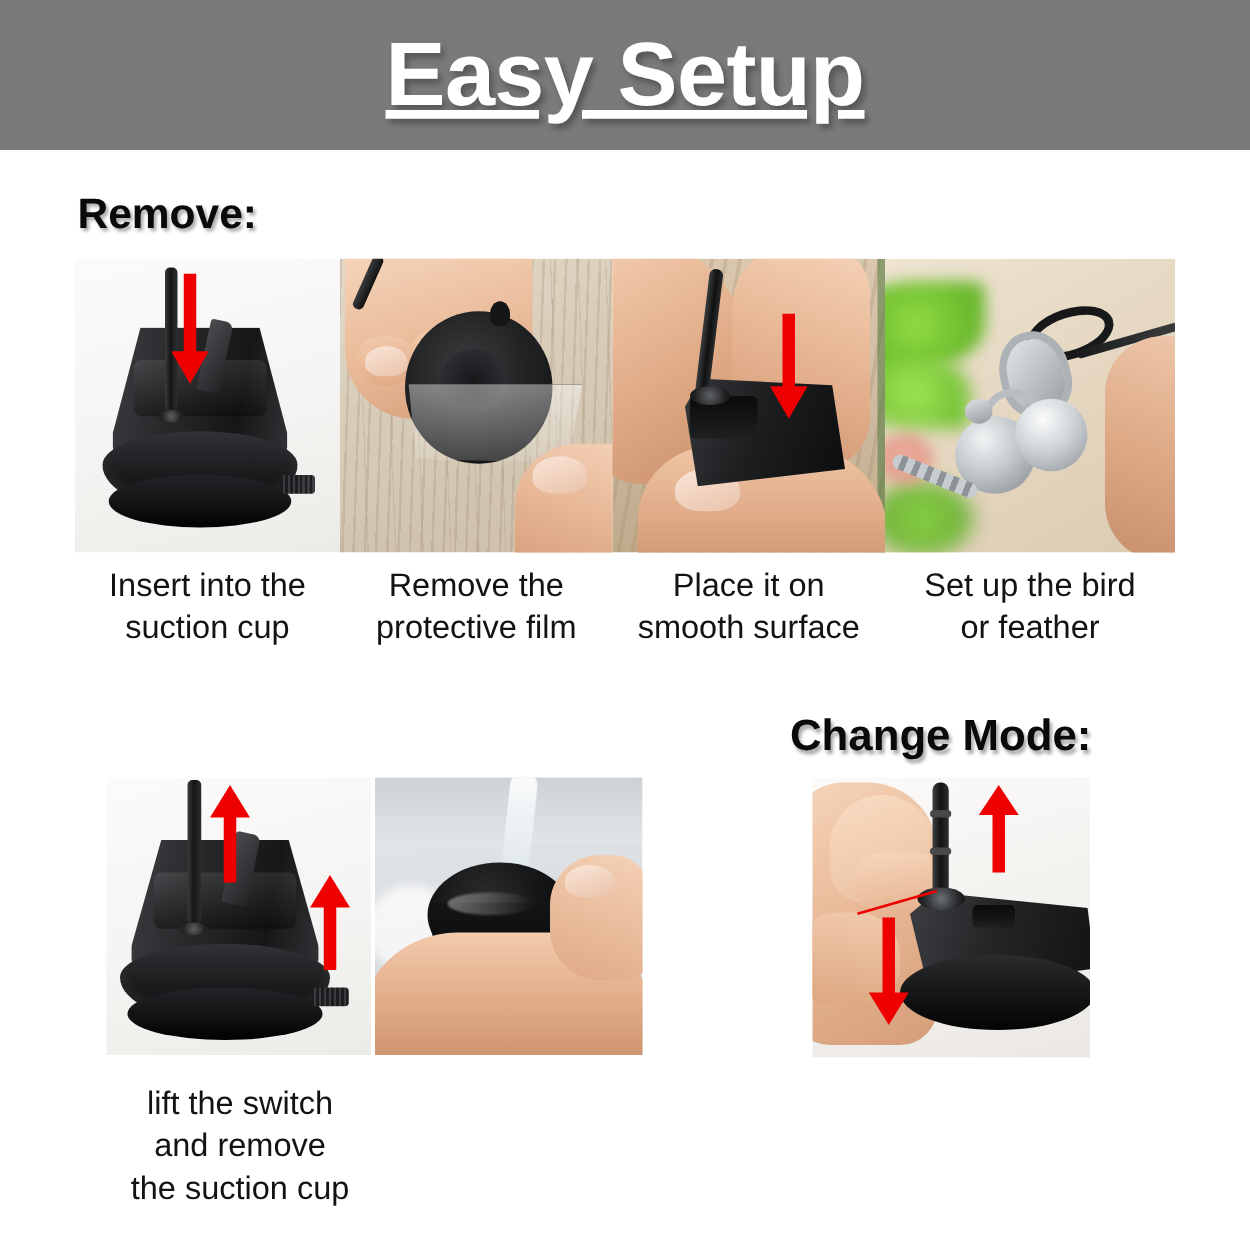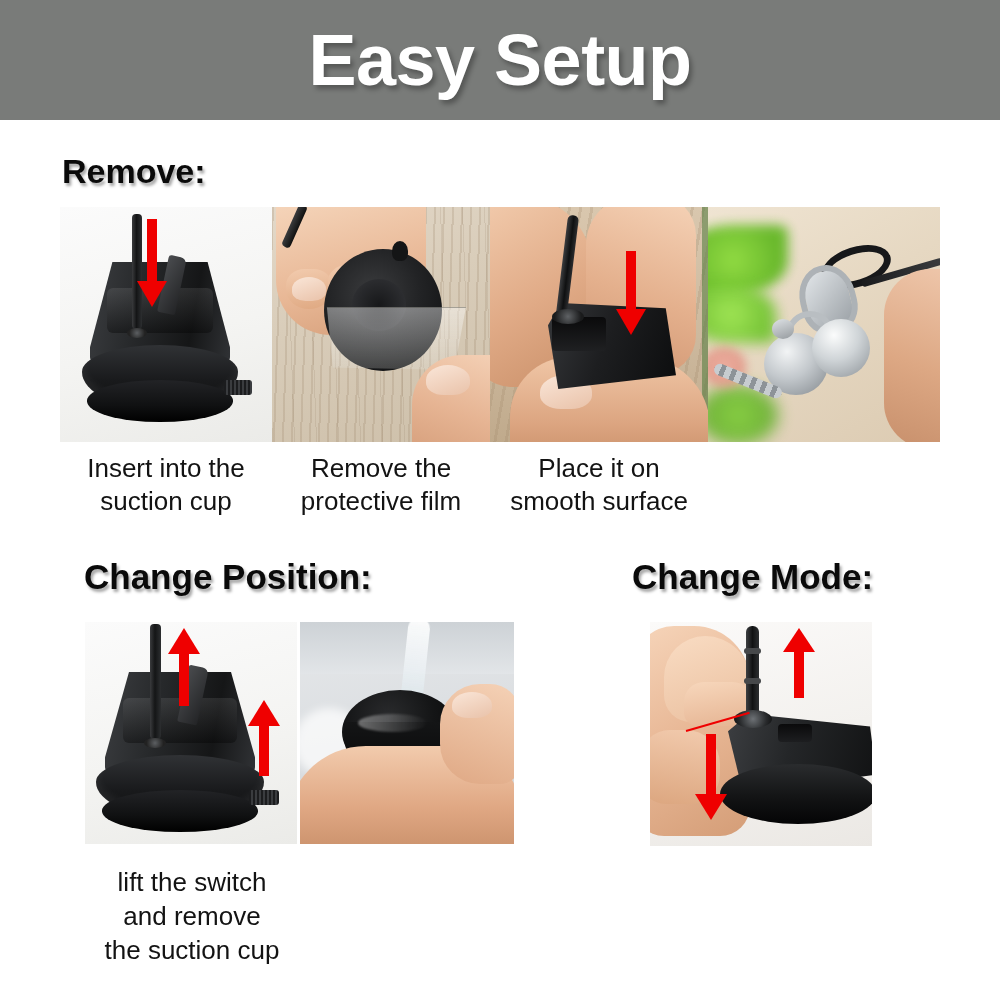--- a/index.html
+++ b/index.html
@@ -13,31 +13,32 @@
   
   .banner{
     position:absolute;left:0;top:0;width:1000px;height:120px;
     background:#797b79;
     display:flex;align-items:center;justify-content:center;
   }
   .banner-title{
     color:#ffffff;font-size:72px;font-weight:bold;letter-spacing:-0.5px;
     text-shadow:3px 4px 5px rgba(0,0,0,0.30);
     line-height:1;
+    text-decoration:underline;
   }
 
   
   .sec-head{
     position:absolute;color:#0a0a0a;font-weight:bold;
     text-shadow:2px 3px 3px rgba(0,0,0,0.35);
     white-space:nowrap;
   }
   #head-setup{left:62px;top:152px;font-size:34px;}
   #head-position{left:84px;top:557px;font-size:35px;}
-  #head-mode{left:632px;top:557px;font-size:35px;}
+  #head-mode{left:632px;top:569px;font-size:35px;}
 
   
   .photo{position:absolute;overflow:hidden;}
 
   
   .wood{
     position:absolute;inset:0;
     background:
       repeating-linear-gradient(92deg,
         rgba(150,126,98,.22) 0px, rgba(150,126,98,.22) 2px,
@@ -254,22 +255,23 @@
     <div style="position:absolute;left:176px;top:62px;width:96px;height:180px;border-radius:46px 0 0 46px;
                 background:linear-gradient(200deg,#f0c9ae 0%,#dda884 55%,#c78f6b 100%);"></div>
   </div>
 
   <div class="cap" style="left:60px;top:452px;width:212px;">Insert into the
 suction cup</div>
   <div class="cap" style="left:272px;top:452px;width:218px;">Remove the
 protective film</div>
   <div class="cap" style="left:490px;top:452px;width:218px;">Place it on
 smooth surface</div>
-
-  <div class="sec-head" id="head-position">Change Position:</div>
+  <div class="cap" style="left:708px;top:452px;width:232px;">Set up the bird
+or feather</div>
+
 
   <div class="photo" style="left:85px;top:622px;width:212px;height:222px;">
     <div class="whitebg"></div>
     <div class="mount" style="left:20px;top:50px;width:150px;height:160px;">
       <div class="body"></div>
         <div class="gloss"></div>
       <div class="skirt"></div>
         <div class="rim"></div>
       <div class="stick"></div>
         <div class="switch"></div>

